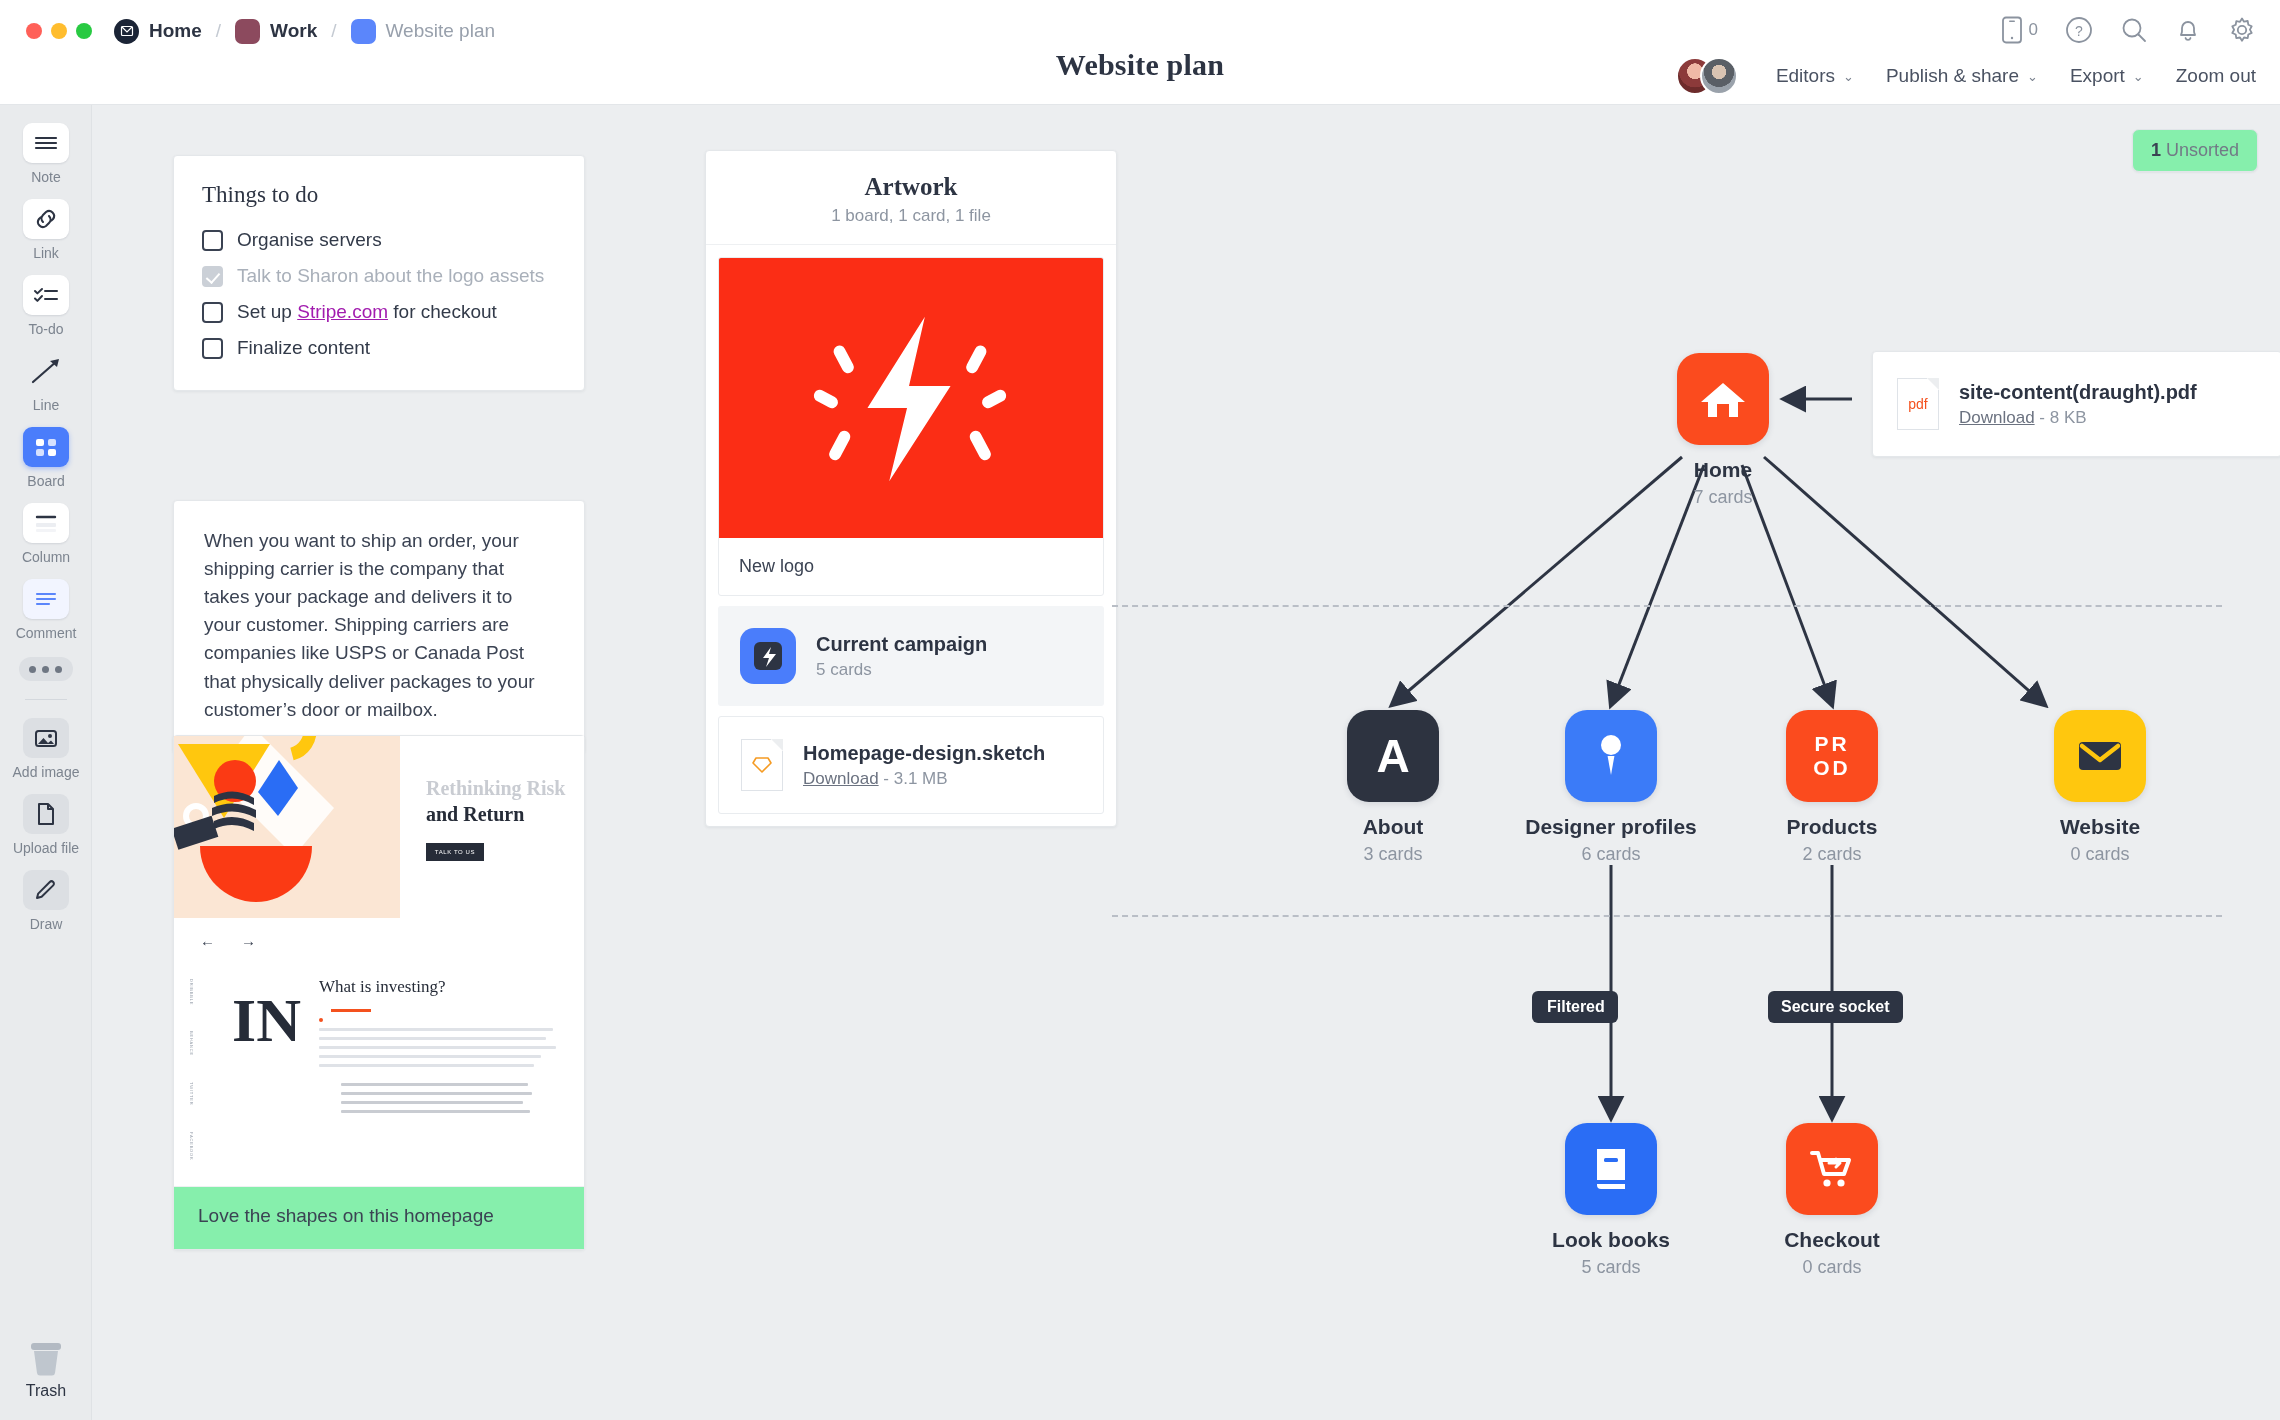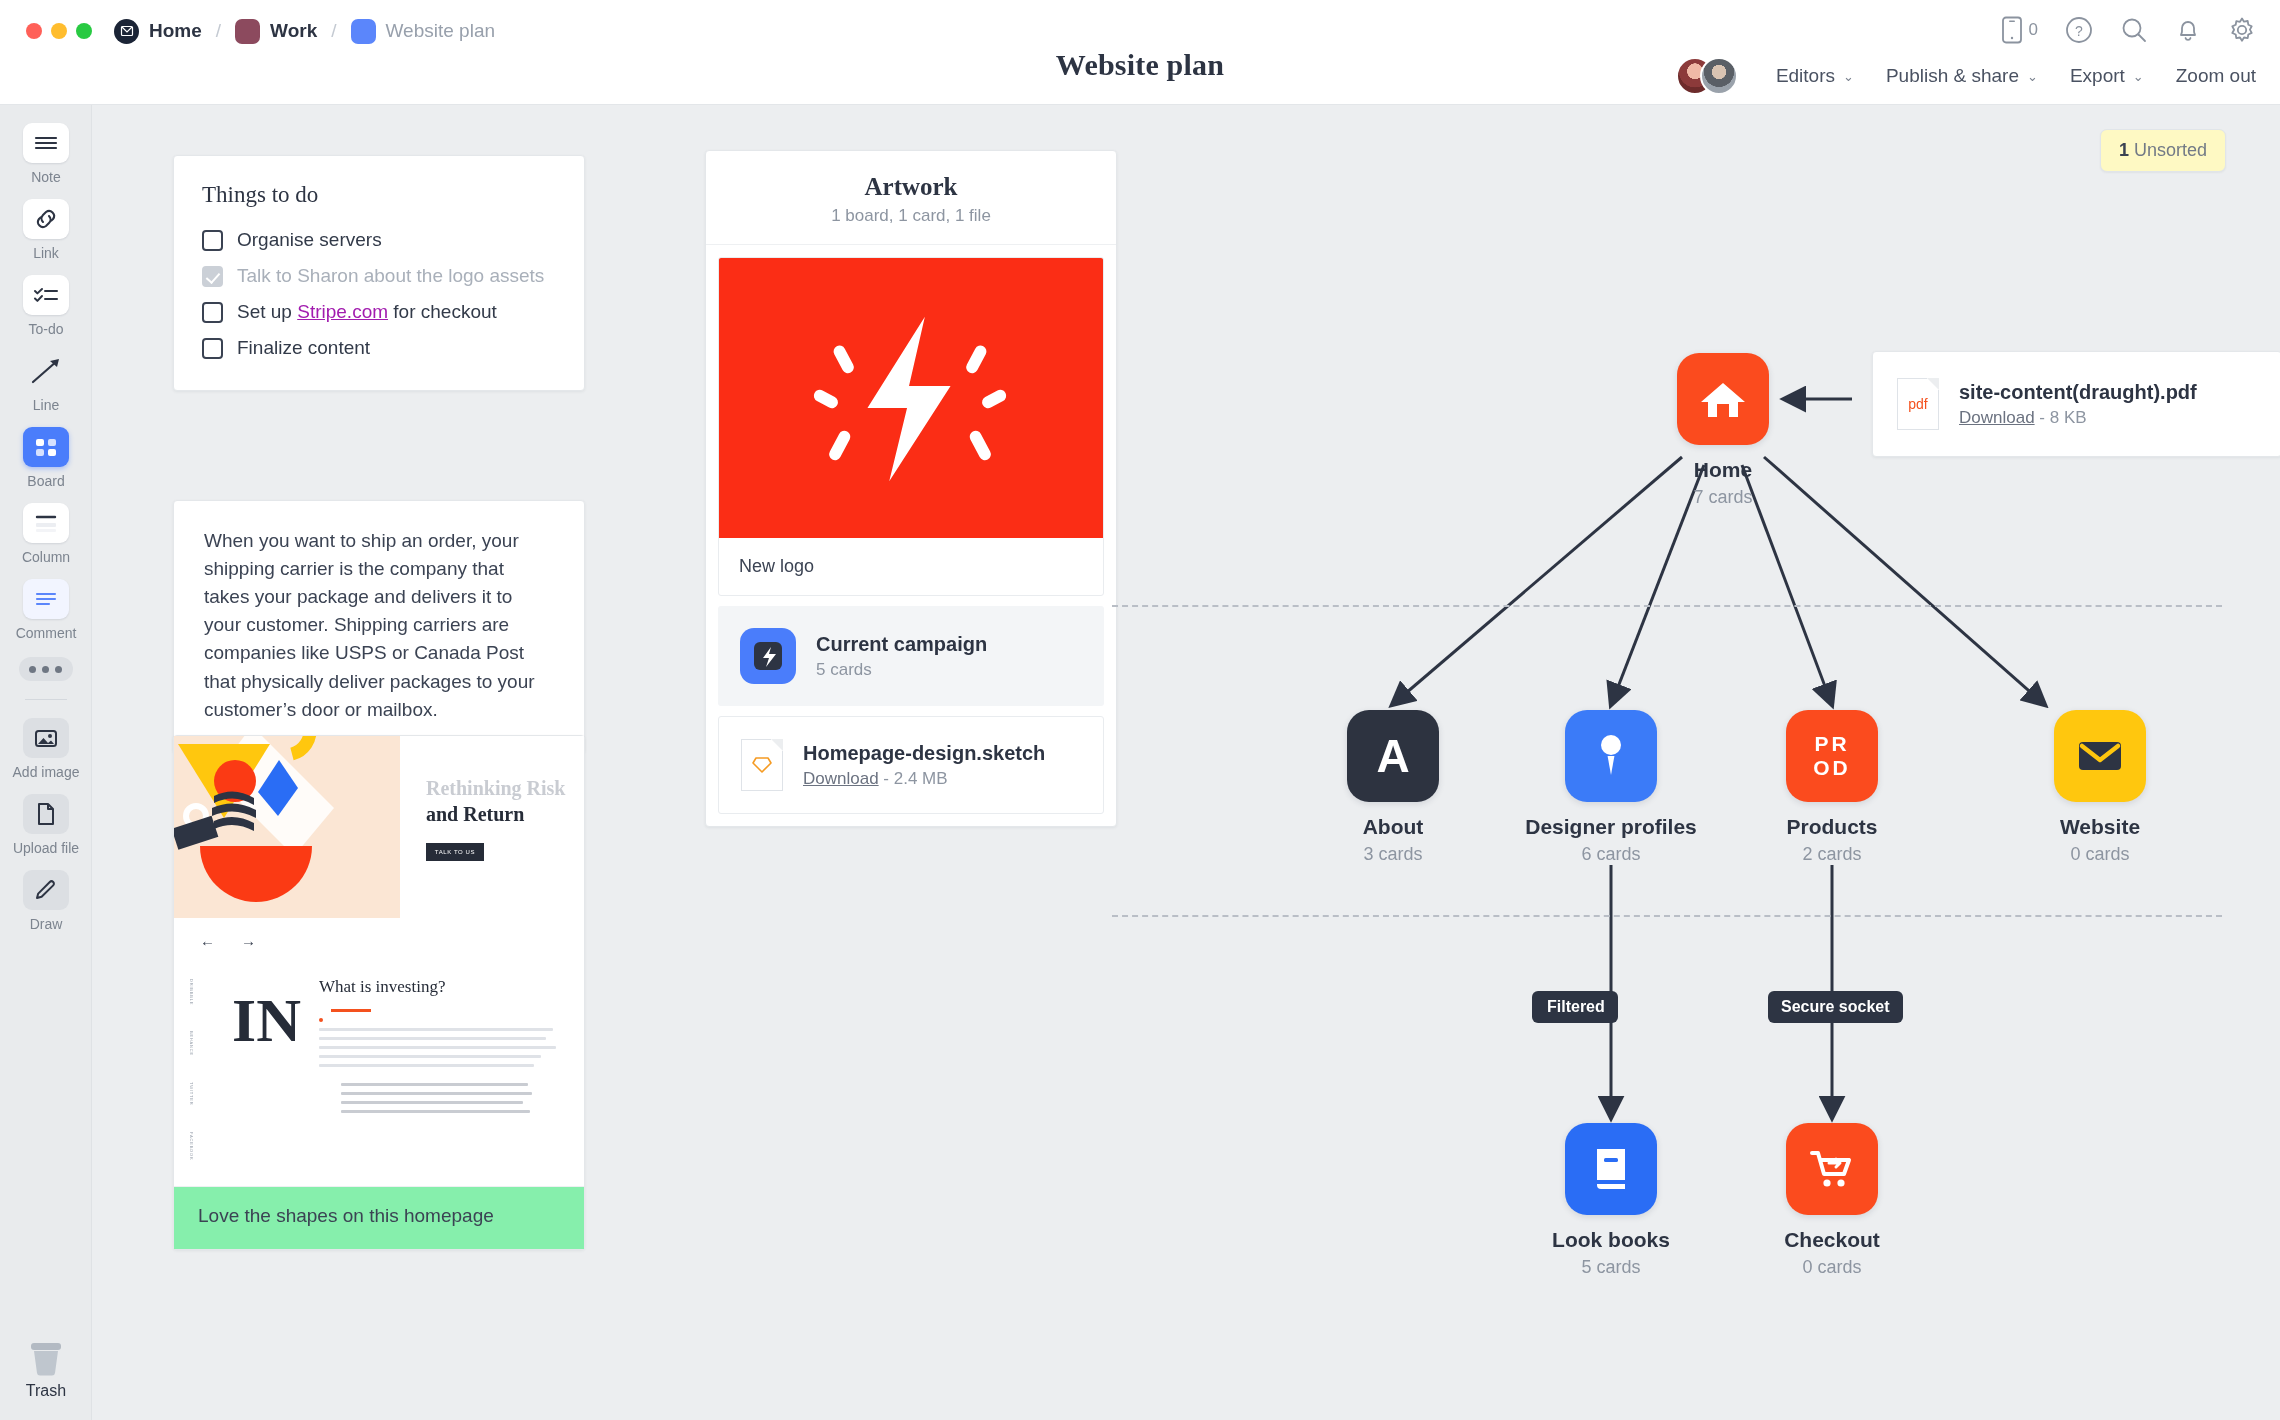--- a/index.html
+++ b/index.html
@@ -194,22 +194,22 @@
   }
 
   .dashed { position: absolute; left: 20px; width: 1110px; height: 0; border-top: 2px dashed #b9bec6; }
 
   .pill {
     position: absolute; background: #2d3443; color: #fff; font-size: 16px; font-weight: bold;
     padding: 7px 13px; border-radius: 6px; white-space: nowrap;
   }
 
   #badge-unsorted {
-    position: absolute; right: 54px; top: 24px;
-    background: #fef9c3; border: 1px solid #e1e5e9; border-radius: 7px;
+    position: absolute; right: 22px; top: 24px;
+    background: #86efac; border: 1px solid #e1e5e9; border-radius: 7px;
     padding: 10px 18px; font-size: 18px; color: #727a86;
     box-shadow: 0 1px 2px rgba(40,50,70,.06);
   }
   #badge-unsorted b { color: #3a4252; }
 
   svg.lines { position: absolute; left: 0; top: 0; width: 1188px; height: 1315px; overflow: visible; }
 </style>
 </head>
 <body>
 
@@ -588,21 +588,21 @@
       </div>
 
       <div class="row-item outlined">
         <span class="file-icon">
           <svg width="22" height="20" viewBox="0 0 22 20">
               <path d="M11 17 L2 8 5 3h12l3 5z" fill="none" stroke="#f59b23" stroke-width="1.6" stroke-linejoin="round"></path>
             </svg>
         </span>
         <span>
           <span class="row-title" style="display:block">Homepage-design.sketch</span>
-          <span class="row-sub" style="display:block"><a class="dl">Download</a> <span>- 2.4 MB</span></span>
+          <span class="row-sub" style="display:block"><a class="dl">Download</a> <span>- 3.1 MB</span></span>
         </span>
       </div>
 
     </div>
   </div>
 
   <div id="sitemap">
 
     <svg class="lines">
       <defs>

